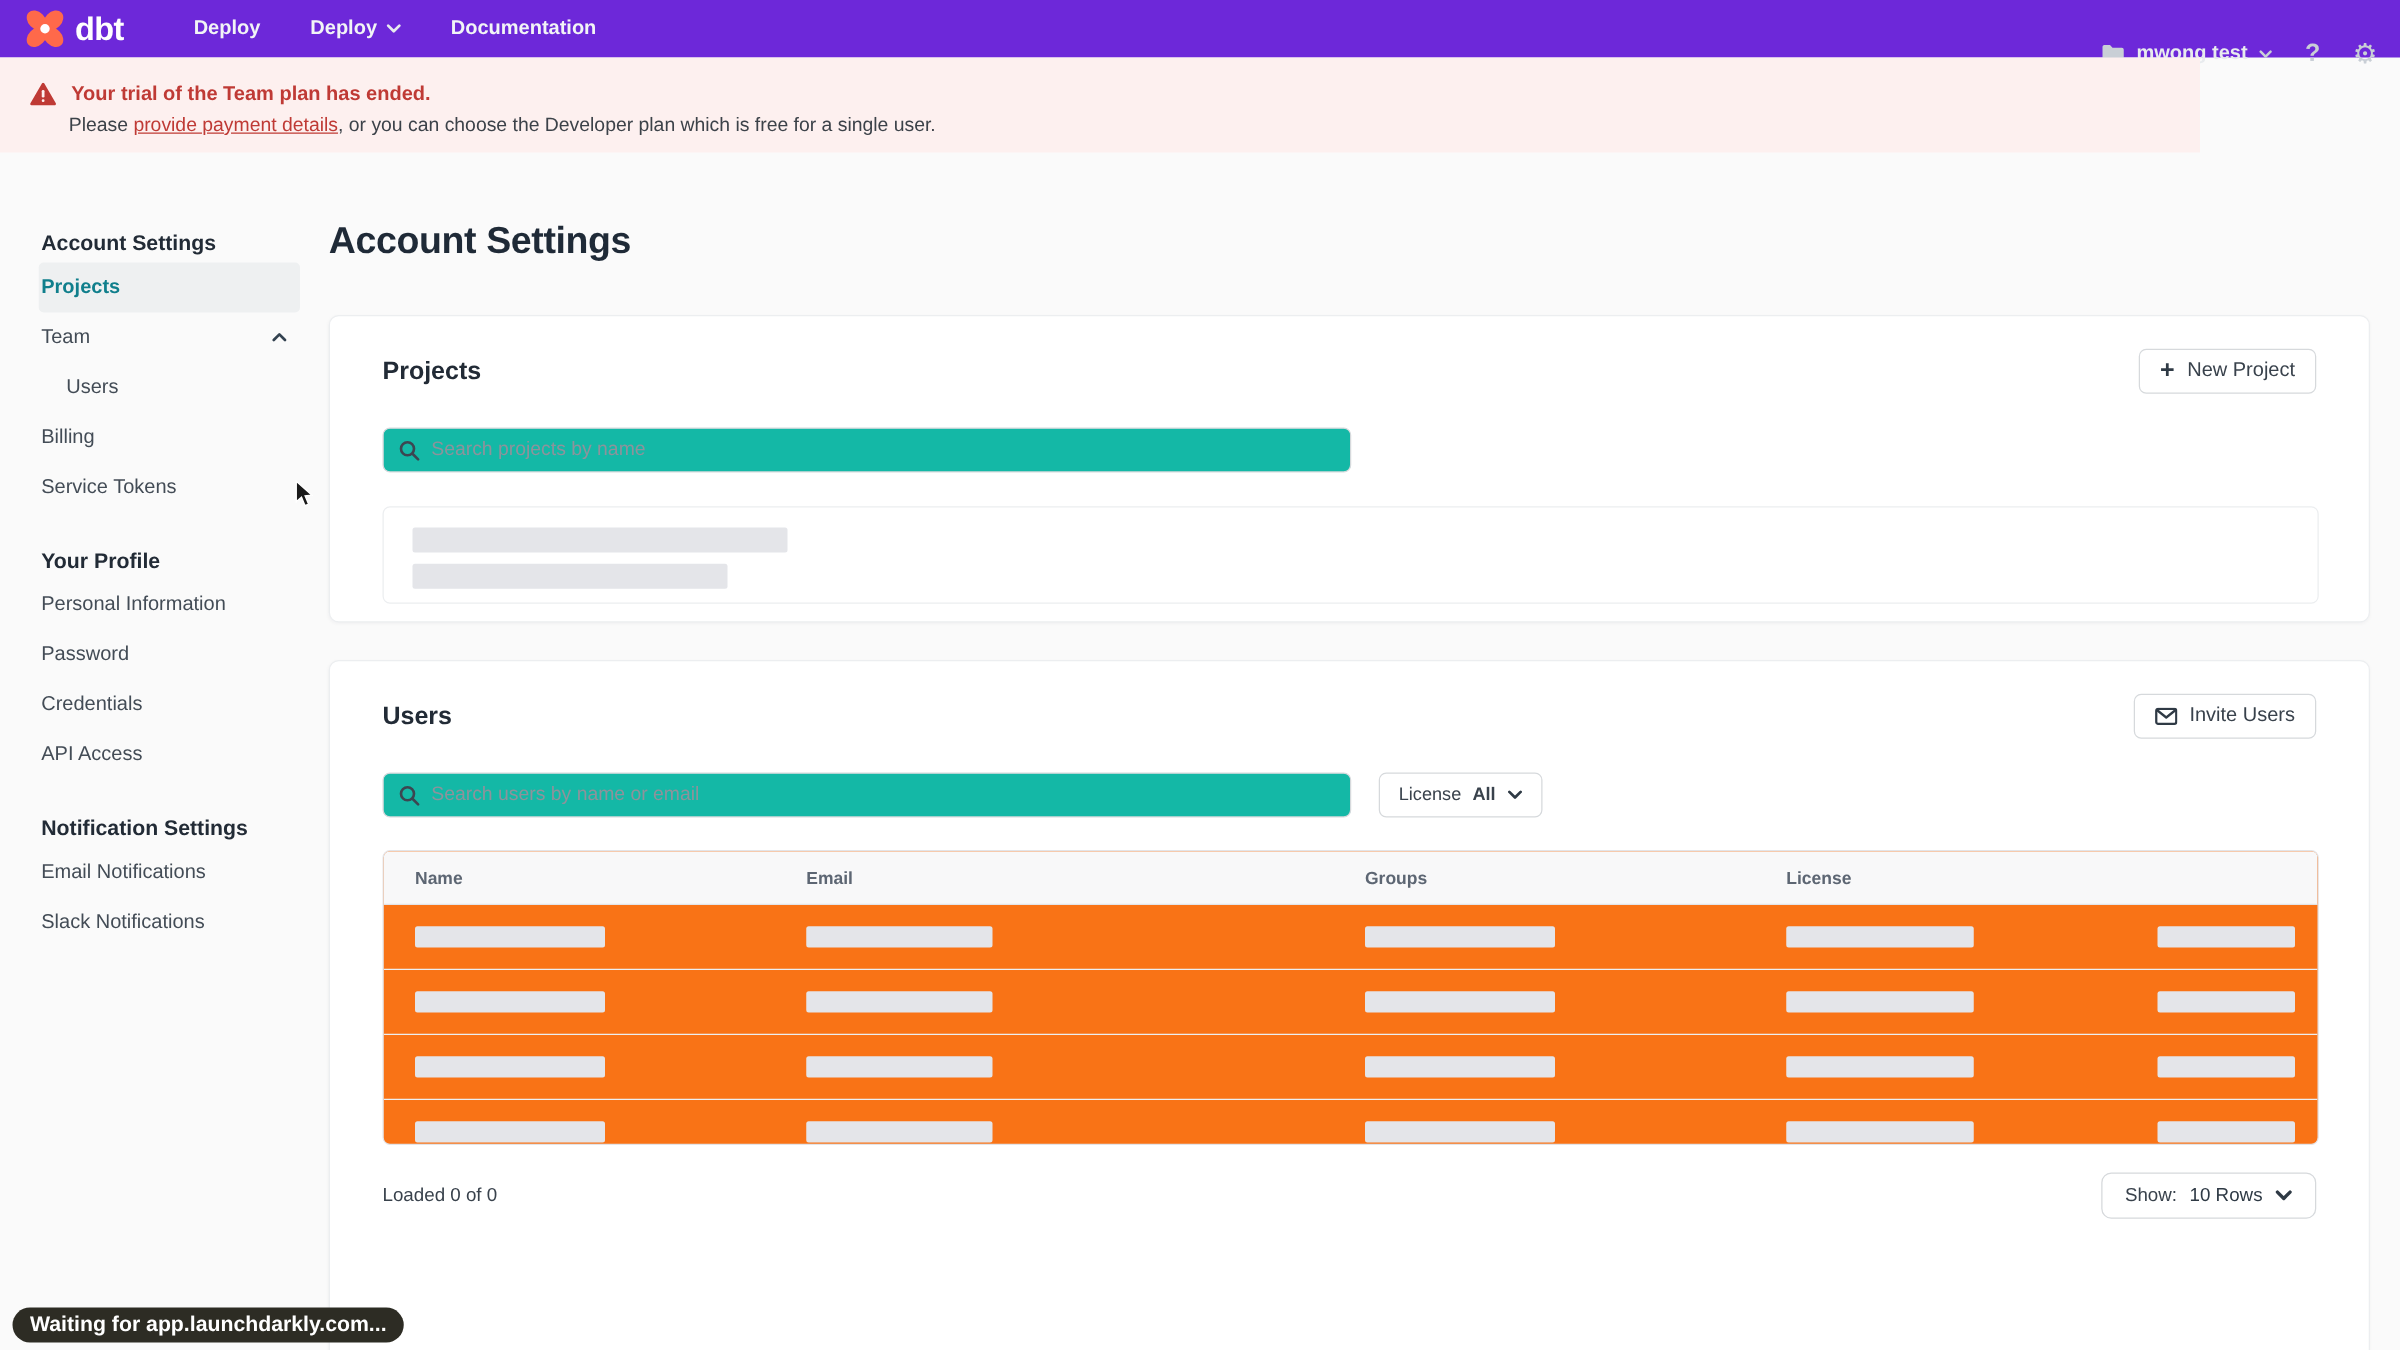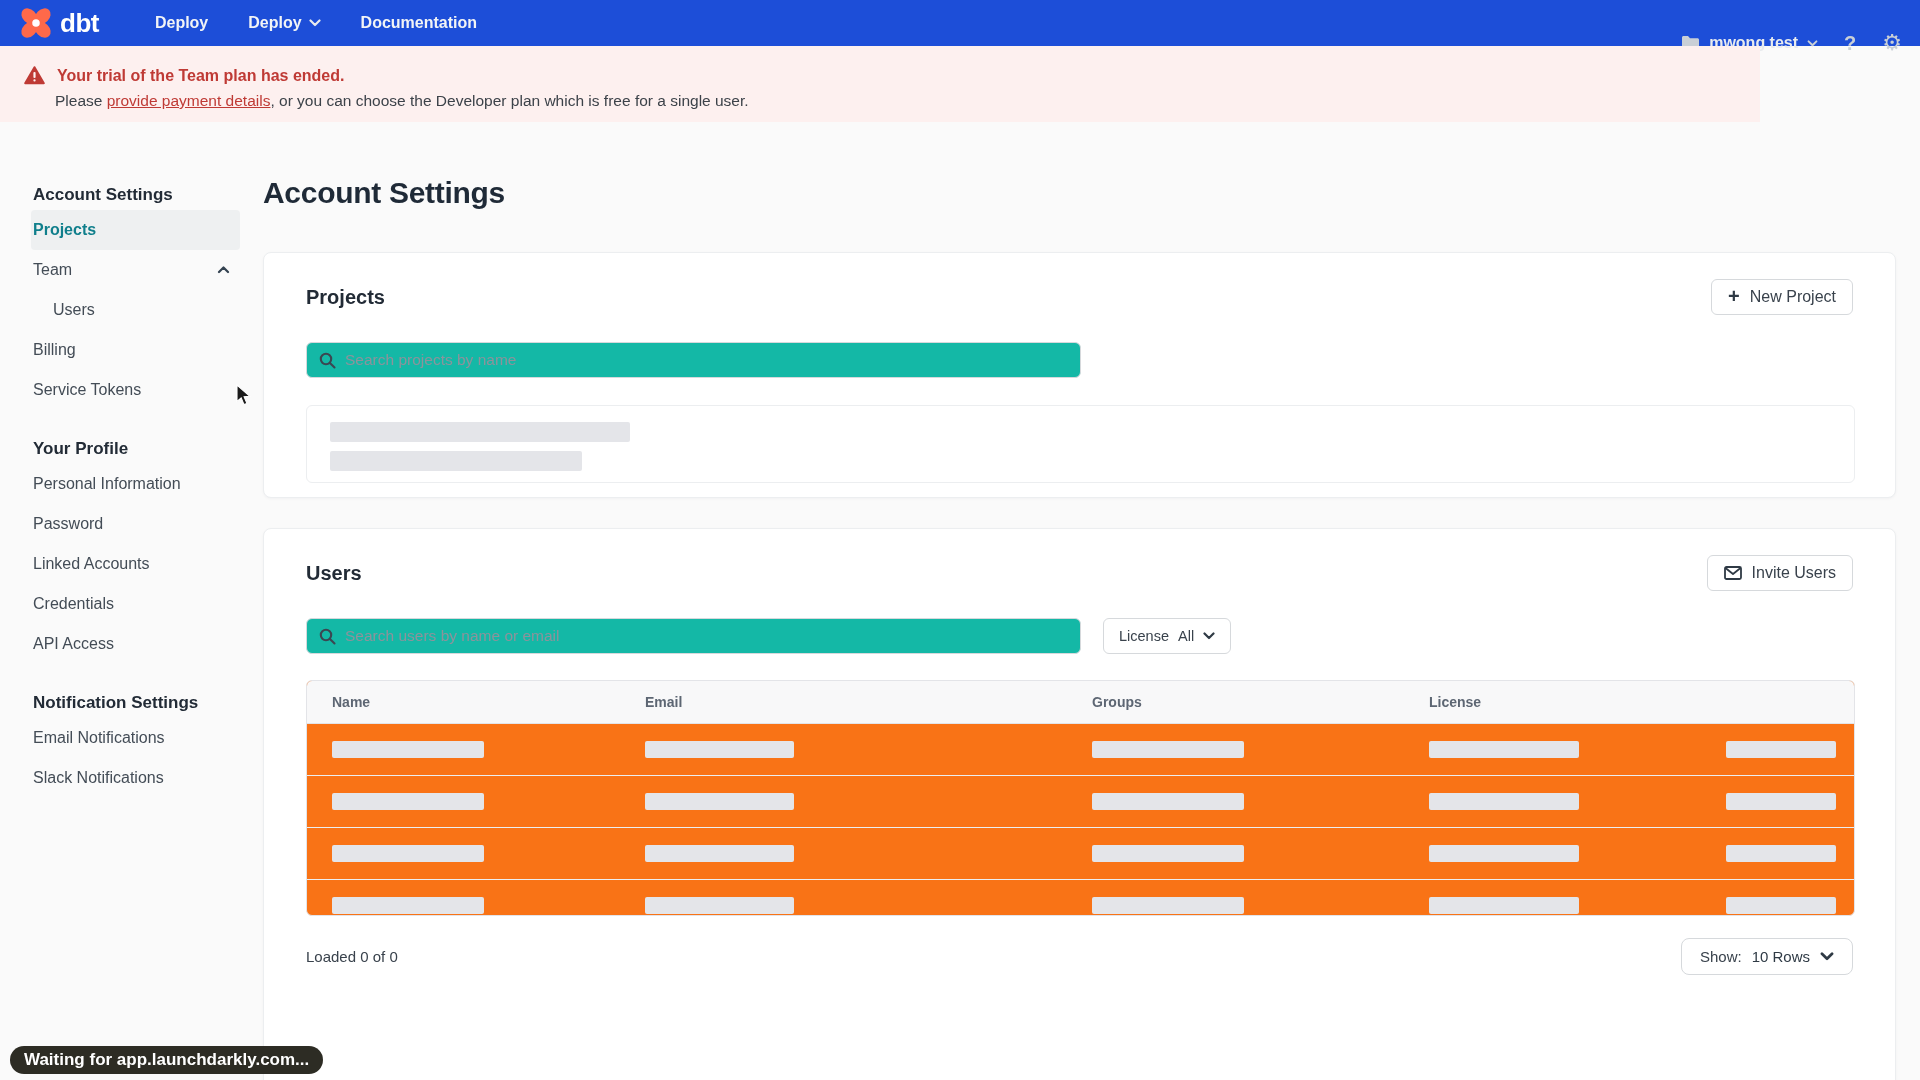--- a/index.html
+++ b/index.html
@@ -5,21 +5,21 @@
   * { margin:0; padding:0; box-sizing:border-box; }
   html,body { width:1920px; height:1080px; overflow:hidden; }
   body {
     font-family:"Liberation Sans","DejaVu Sans",sans-serif;
     background:#fafafa; color:#222b36; position:relative;
   }
 
   
   .topnav {
     position:absolute; left:0; top:0; width:1920px; height:46px;
-    background:#1d4ed8; display:flex; align-items:center; padding:0 18px;
+    background:#6d28d9; display:flex; align-items:center; padding:0 18px;
   }
   .brand { display:flex; align-items:center; gap:6px; margin-right:56px; cursor:pointer; }
   .brand-text { color:#fff; font-size:26px; font-weight:bold; letter-spacing:-0.5px; line-height:1; }
   .nav-items { display:flex; align-items:center; gap:40px; }
   .nav-item { color:#f2f4f6; font-size:16px; font-weight:bold; display:flex; align-items:center; gap:7px; cursor:pointer; }
   .nav-right { margin-left:auto; display:flex; align-items:center; gap:26px;margin-top:40px; }
   .nav-account { display:flex; align-items:center; gap:9px; color:#e8ebee; font-size:16px; font-weight:bold; cursor:pointer; }
   .nav-glyph { color:#c9cfd6; font-size:20px; font-weight:bold; cursor:pointer; line-height:1; }
   .gear-glyph { font-size:22px; }
 
@@ -83,21 +83,21 @@
   .skel-bar { background:#e4e5e9; border-radius:2px; height:20px; }
   .skel-bar.p1 { width:300px; }
   .skel-bar.p2 { width:252px; margin-top:9px; }
 
   .controls-row { display:flex; align-items:center; margin-top:27px; }
   .filter-btn {
     margin-left:22px; height:36px; border:1px solid #d6d9dc; border-radius:6px;
     display:flex; align-items:center; gap:9px; padding:0 15px; cursor:pointer;
     font-size:14.5px; color:#39424c; background:#fff;
   }
-  .filter-val { font-weight:normal; }
+  .filter-val { font-weight:bold; }
 
   .users-table {
     margin-top:26px; width:1549px; height:236px;
     border:1px solid #e3e4e8; border-radius:6px; overflow:hidden; background:#f97316;
   }
   .thead {
     height:43px; background:#f8f8f9; border-bottom:1px solid #e3e4e8;
     display:flex; align-items:center;
   }
   .th { font-size:14px; font-weight:bold; color:#5d6673; }
@@ -194,21 +194,20 @@
       <polyline points="1.5,6 6,1.5 10.5,6" fill="none" stroke="#334250" stroke-width="2.2" stroke-linecap="round" stroke-linejoin="round"></polyline>
     </svg>
   </div>
   <div class="side-item indent">Users</div>
   <div class="side-item">Billing</div>
   <div class="side-item">Service Tokens</div>
 
   <div class="side-heading later">Your Profile</div>
   <div class="side-item">Personal Information</div>
   <div class="side-item">Password</div>
-  <div class="side-item">Linked Accounts</div>
   <div class="side-item">Credentials</div>
   <div class="side-item">API Access</div>
 
   <div class="side-heading later">Notification Settings</div>
   <div class="side-item">Email Notifications</div>
   <div class="side-item">Slack Notifications</div>
 </div>
 
 <div class="main">
   <div class="page-title">Account Settings</div>

